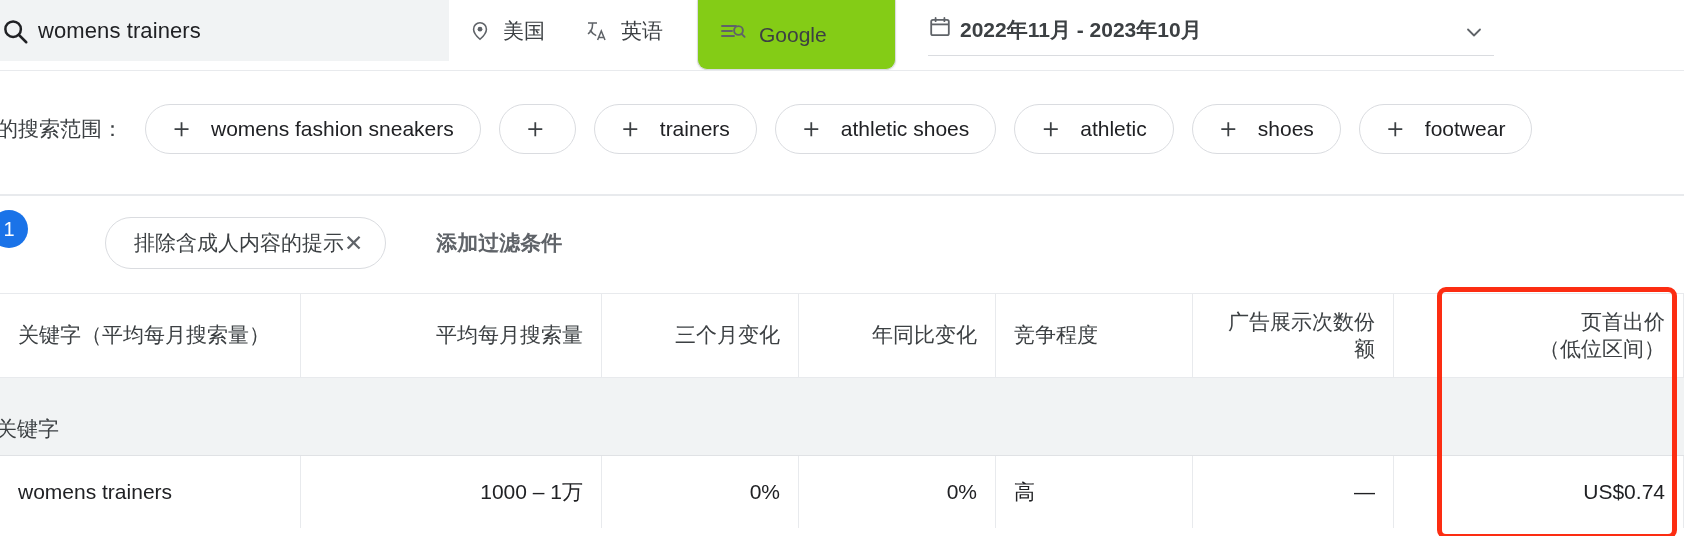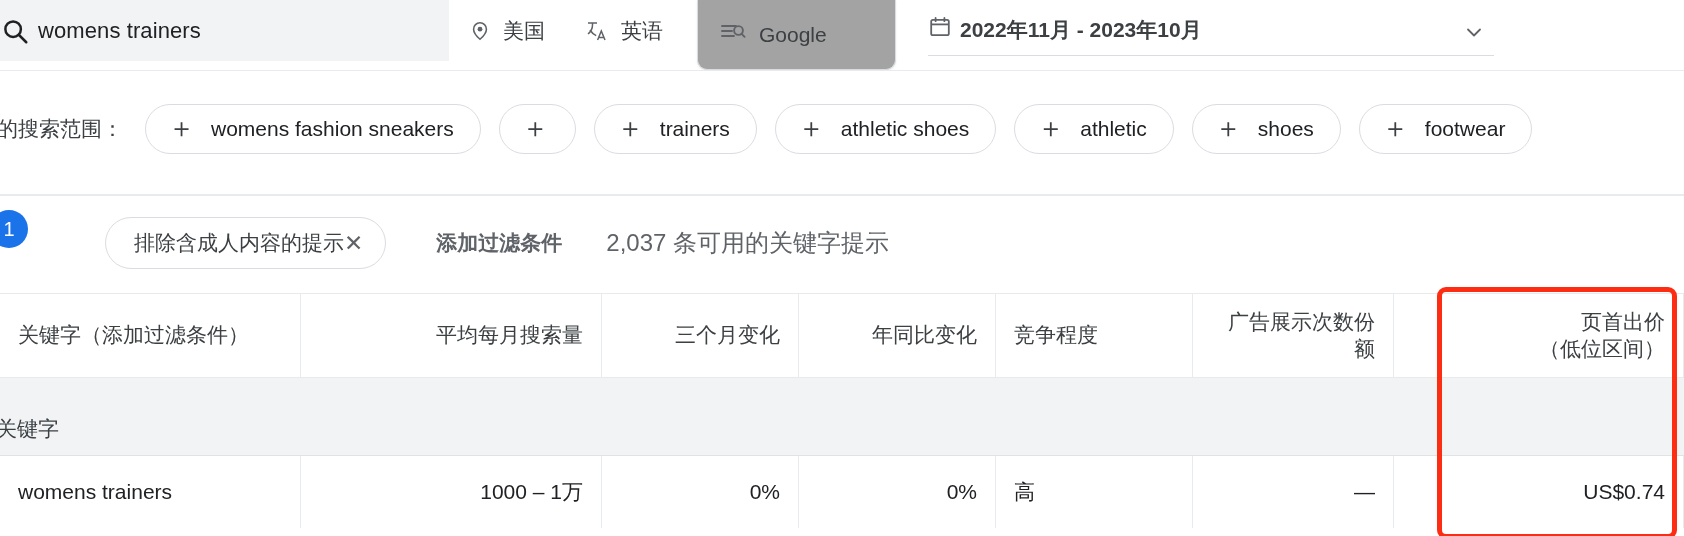--- a/index.html
+++ b/index.html
@@ -32,21 +32,21 @@
     font-size: 22px; color: #202124; letter-spacing: .1px;
   }
   .chip-meta {
     height: 61px; display: flex; align-items: center; gap: 12px;
     padding: 16px 20px; font-size: 21px; color: #3c4043;
   }
   .chip-meta .mi { display: flex; align-items: center; }
   .network-card {
     margin-left: 14px;
     width: 199px; height: 70px;
-    background: #a3a3a3;
+    background: #84cc16;
     border: 1px solid #dadce0; border-top: none;
     border-bottom-left-radius: 10px; border-bottom-right-radius: 10px;
     display: flex; align-items: center; gap: 13px;
     padding: 0 22px;
     font-size: 21px; color: #3c4043;
     box-shadow: 0 1px 2px rgba(60,64,67,.10);
   }
   .daterange {
     margin-left: 32px; margin-top: 4px;
     display: flex; align-items: center; gap: 8px;
@@ -286,27 +286,26 @@
   <div class="filterbar">
     <div class="count-badge">1</div>
 
     <div class="filter-chip">
       <span>排除含成人内容的提示</span>
       <span class="x">✕</span>
     </div>
 
     <span class="add-filter">添加过滤条件</span>
 
-    <span class="avail-count">2,037 条可用的关键字提示</span>
   </div>
 
   <div class="table">
 
     <div class="trow thead">
-      <div class="tcell c-kw left">关键字（添加过滤条件）</div>
+      <div class="tcell c-kw left">关键字（平均每月搜索量）</div>
       <div class="tcell c-vol right">平均每月搜索量</div>
       <div class="tcell c-3mo right">三个月变化</div>
       <div class="tcell c-yoy right">年同比变化</div>
       <div class="tcell c-comp left">竞争程度</div>
       <div class="tcell c-share right">广告展示次数份额</div>
       <div class="tcell c-bid right">
         <div class="bid-head-txt">
           <div>页首出价</div>
           <div>（低位区间）</div>
         </div>

